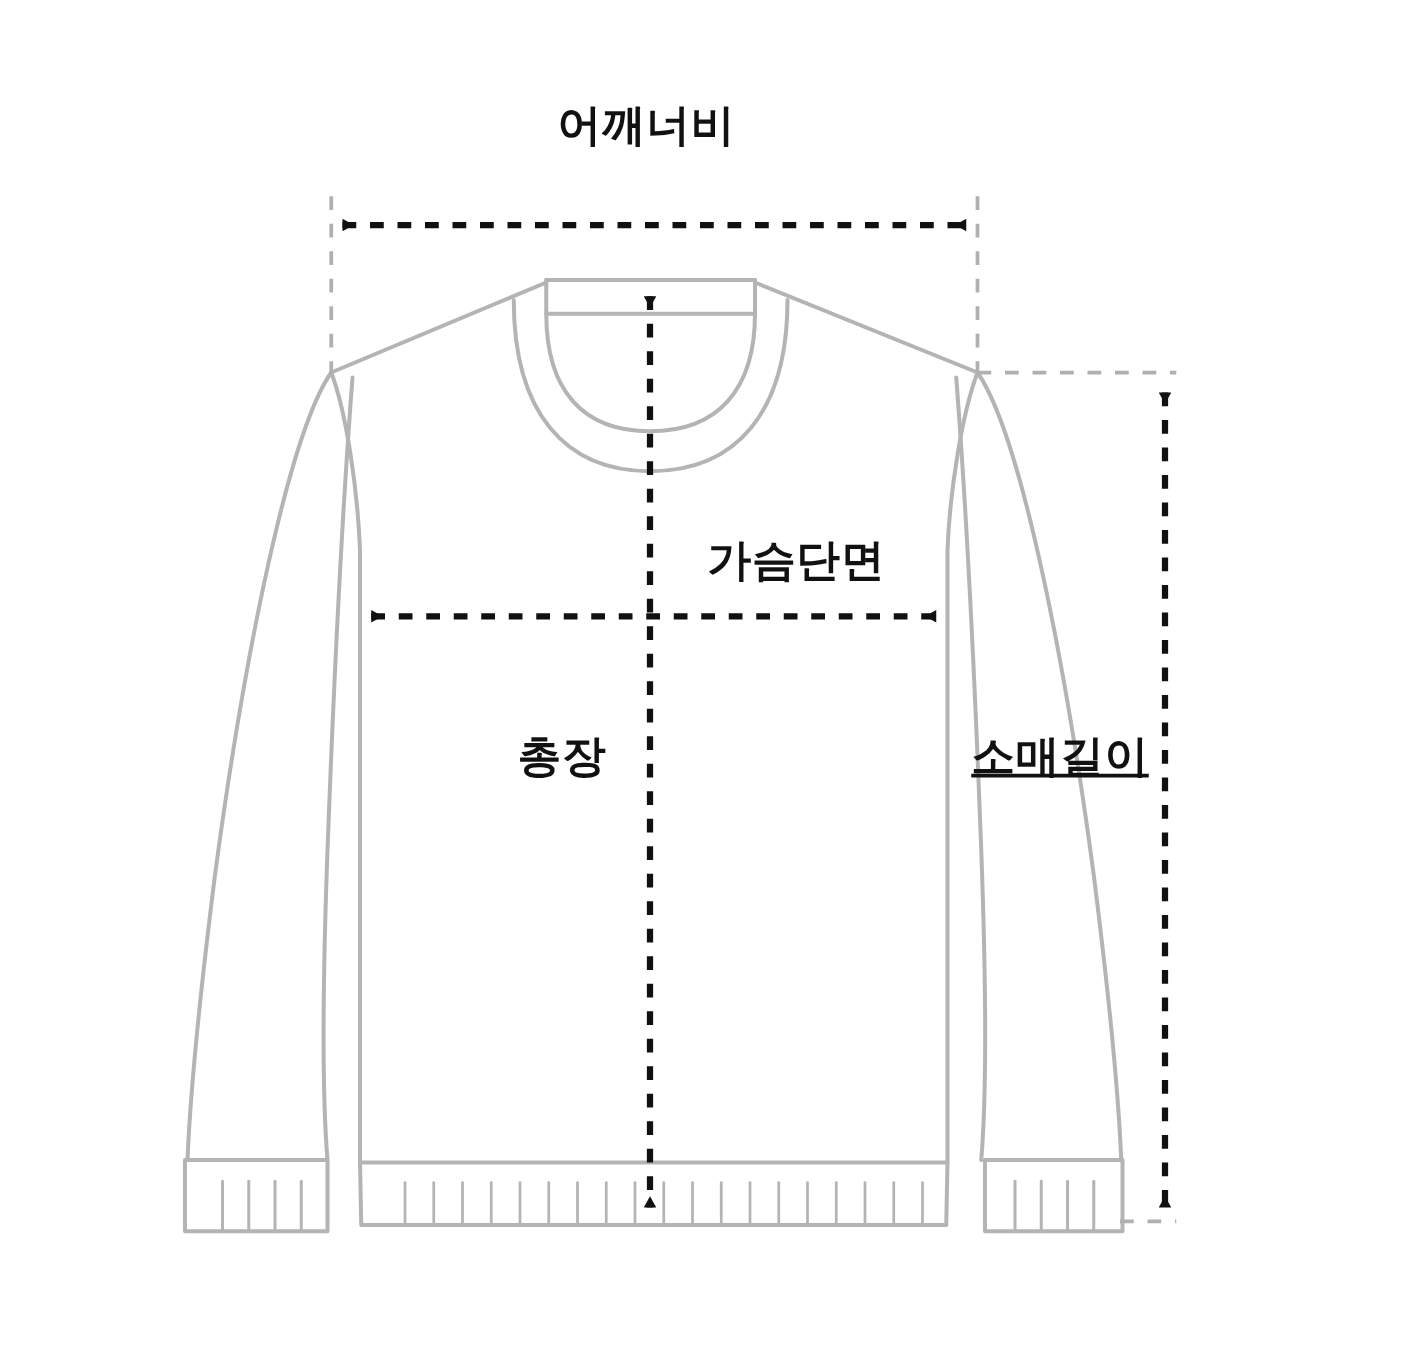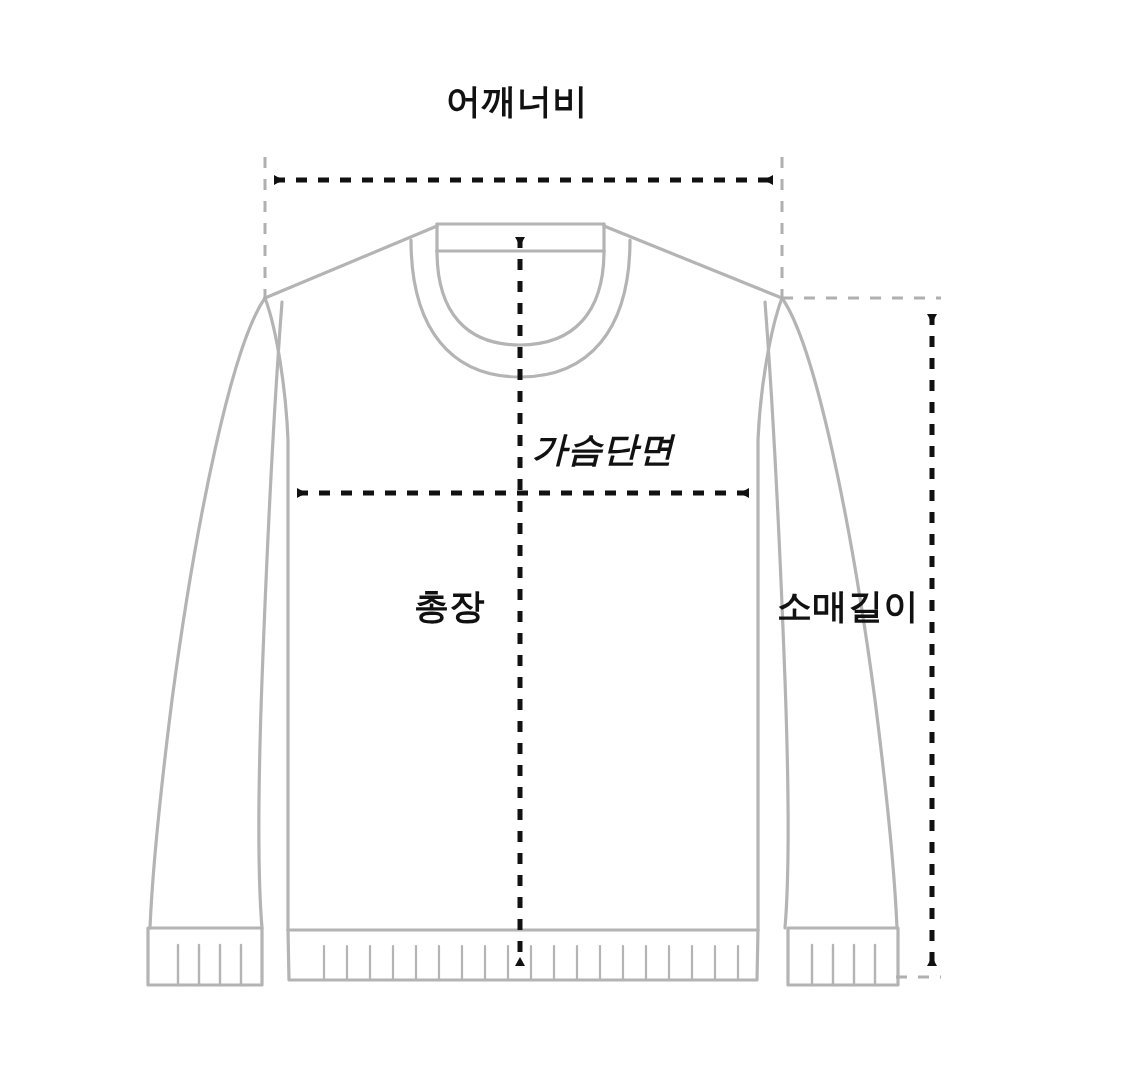--- a/index.html
+++ b/index.html
@@ -29,23 +29,23 @@
     position: absolute;
     color: #111111;
     font-weight: 700;
     font-size: 35px;
     letter-spacing: 0.5px;
     white-space: nowrap;
     line-height: 1;
     font-family: "DejaVu Sans", "Liberation Sans", sans-serif;
   }
   #label-shoulder { left: 446px; top: 84px; }
-  #label-chest    { left: 532px; top: 432px; font-style: italic; }
+  #label-chest    { left: 566px; top: 432px; }
   #label-length   { left: 414px; top: 589px; text-align: right; }
-  #label-sleeve   { left: 777px; top: 589px; }
+  #label-sleeve   { left: 777px; top: 589px; text-decoration: underline; }
 </style>
 </head>
 <body>
 
 <div id="stage">
 
   <svg id="diagram" viewBox="0 0 1125 1084" xmlns="http://www.w3.org/2000/svg">
 
     <defs>
       <marker id="arrL" markerWidth="10" markerHeight="10" refX="9" refY="5" orient="auto-start-reverse" markerUnits="userSpaceOnUse">

